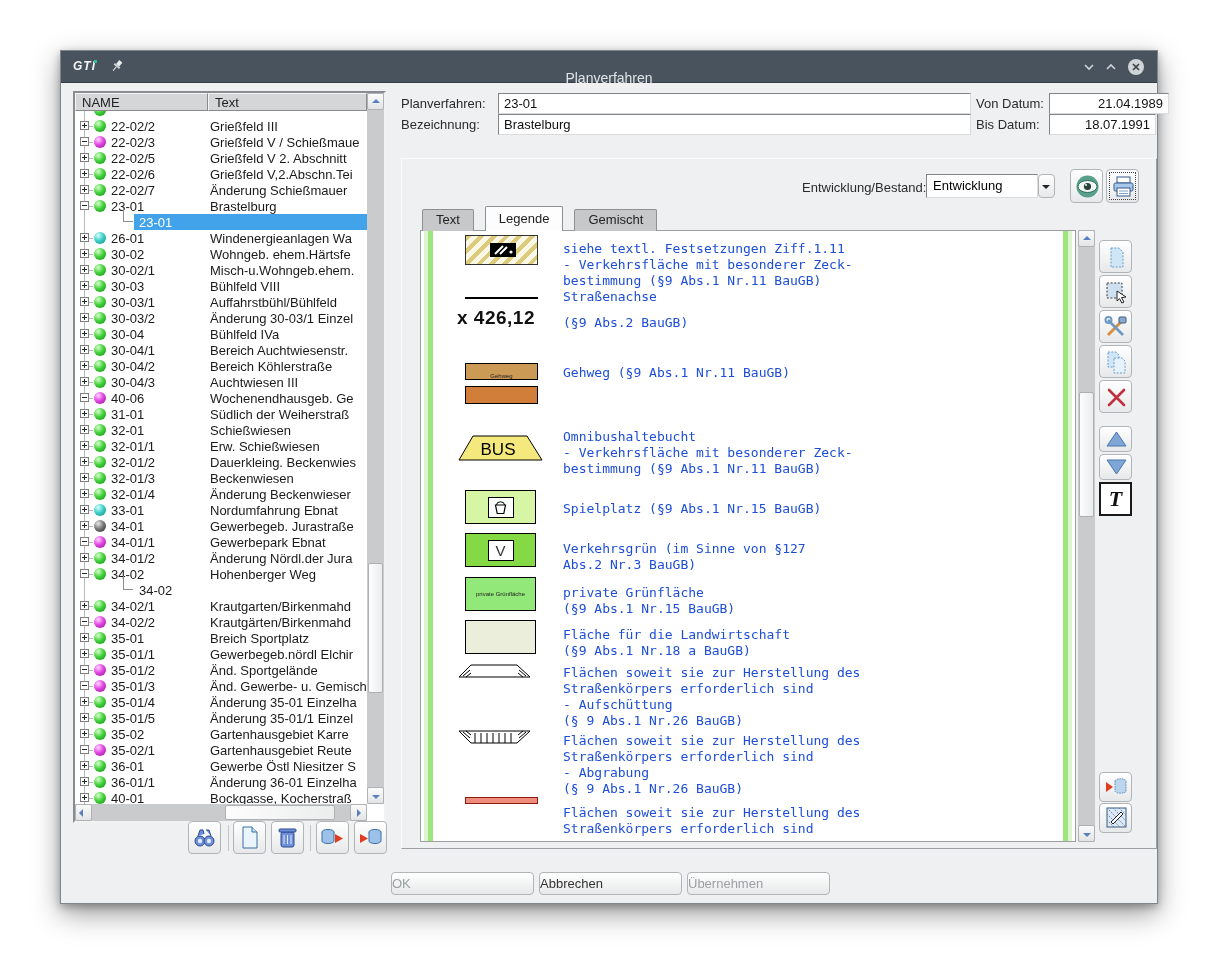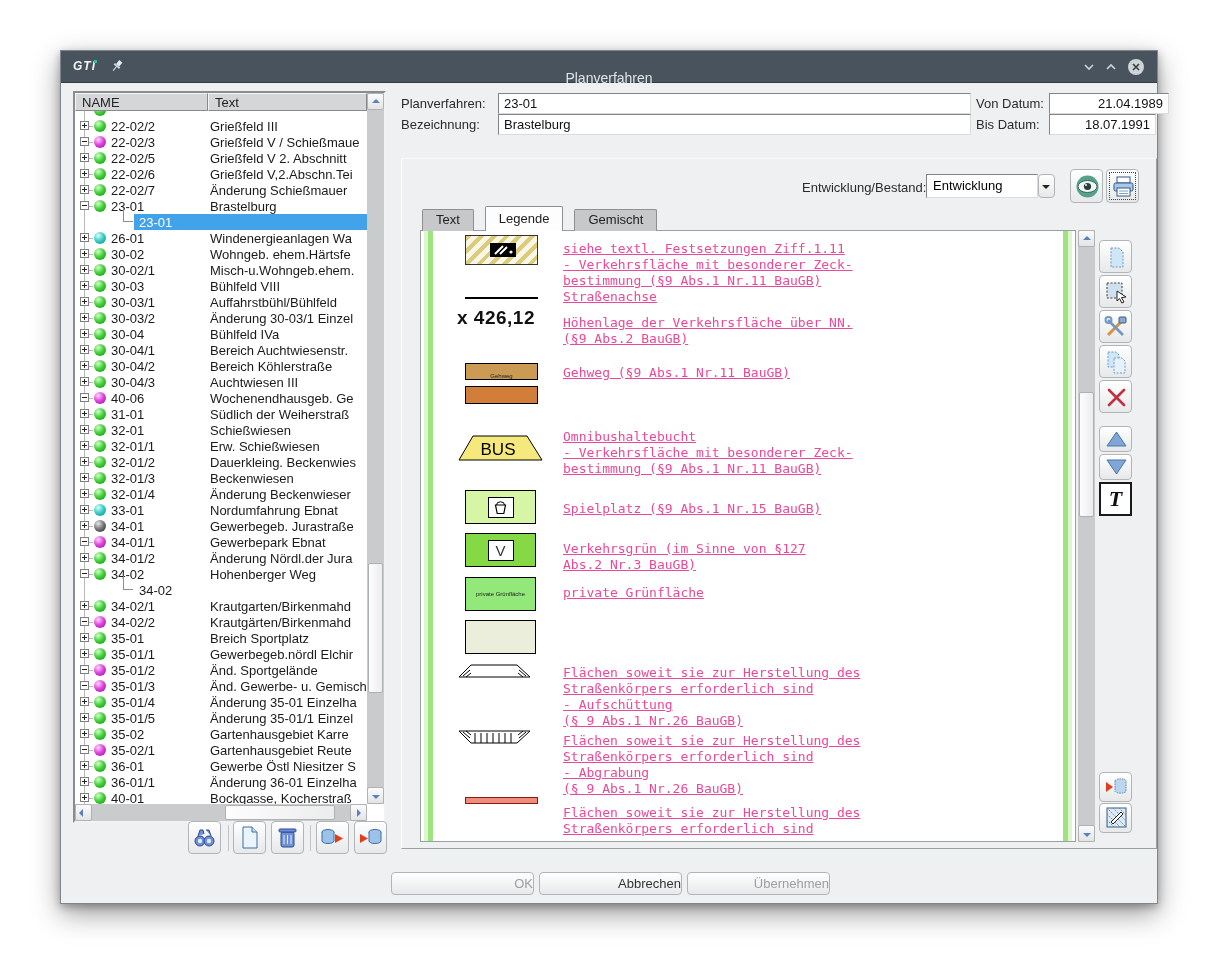--- a/index.html
+++ b/index.html
@@ -105,21 +105,21 @@
   .legend-page{position:absolute;left:18px;top:71px;width:656px;height:612px;background:#fff;
     border:1px solid #9aa0a2;overflow:hidden;}
   .legend-page::before{content:"";position:absolute;left:3px;top:0;bottom:0;width:9px;
     background:linear-gradient(90deg,#dff5cf 0 4px,#9ce57f 4px 9px);}
   .legend-page::after{content:"";position:absolute;right:3px;top:0;bottom:0;width:9px;
     background:linear-gradient(90deg,#9ce57f 0 5px,#dff5cf 5px 9px);}
   .legend-sb{position:absolute;left:676px;top:71px;width:17px;height:612px;background:#c9cbcc;}
 
   .lsym{position:absolute;left:44px;}
   .ltxt{position:absolute;left:142px;width:500px;font-family:"DejaVu Sans Mono",monospace;
-    font-size:13px;line-height:16px;color:#ec4899;white-space:pre;text-decoration:underline;}
+    font-size:13px;line-height:16px;color:#1d4ed8;white-space:pre;}
   .sym-1{top:4px;} .txt-1{top:10px;}
   .sym-2{top:62px;} .txt-2{top:58px;}
   .sym-3{top:76px;left:36px;} .txt-3{top:84px;}
   .sym-4{top:132px;} .txt-4{top:134px;}
   .sym-5{top:155px;} .txt-5{top:158px;}
   .sym-6{top:204px;left:37px;} .txt-6{top:198px;}
   .sym-7{top:259px;} .txt-7{top:270px;}
   .sym-8{top:302px;} .txt-8{top:310px;}
   .sym-9{top:346px;} .txt-9{top:354px;}
   .sym-10{top:389px;} .txt-10{top:396px;}
@@ -143,21 +143,21 @@
   .inner-v{font-size:15px;color:#333;}
   .ptext{font-size:6px;color:#222;}
   .redbar{width:73px;height:7px;background:#ef8d7d;border:1px solid #8b1a10;}
 
   
   .vbtn{position:absolute;left:697px;width:33px;height:33px;}
   .vbtn svg{position:absolute;left:4px;top:4px;}
   .vbtn.small{height:26px;} .vbtn.small svg{top:2px;}
 
   
-  .dlg-btn{position:absolute;top:821px;width:143px;height:23px;font-size:13px;text-align:right;
+  .dlg-btn{position:absolute;top:821px;width:143px;height:23px;font-size:13px;text-align:left;
     line-height:21px;color:#333;}
   .dlg-btn.disabled{color:#9aa0a3;}
 
   .tree-toolbar-area{position:absolute;left:0;top:0;}
 </style>
 </head>
 <body>
 
 <div class="window">
 
@@ -600,21 +600,21 @@
                 <circle cx="21" cy="9" r="1.6" fill="#fff"></circle>
               </svg></span>
           </div>
         </div>
         <div class="ltxt txt-1"><div>siehe textl. Festsetzungen Ziff.1.11</div><div>- Verkehrsfläche mit besonderer Zeck-</div><div>bestimmung (§9 Abs.1 Nr.11 BauGB)</div></div>
         <div class="lsym sym-2">
           <div class="symline"></div>
         </div>
         <div class="ltxt txt-2"><div>Straßenachse</div></div>
         <div class="lsym sym-3"><span class="elev">x 426,12</span></div>
-        <div class="ltxt txt-3"><div>Höhenlage der Verkehrsfläche über NN.</div><div>(§9 Abs.2 BauGB)</div></div>
+        <div class="ltxt txt-3"><div>(§9 Abs.2 BauGB)</div></div>
         <div class="lsym sym-4">
           <div class="bar1"><span>Gehweg</span></div>
         </div>
         <div class="ltxt txt-4"><div>Gehweg (§9 Abs.1 Nr.11 BauGB)</div></div>
         <div class="lsym sym-5">
           <div class="bar2"></div>
         </div>
         <div class="lsym sym-6"><svg width="85" height="26" viewBox="0 0 85 26">
             <polygon points="15,1 69,1 84,25 1,25" fill="#f5e97e" stroke="#000"></polygon>
             <text x="40" y="20" text-anchor="middle" font-size="17" font-family="Liberation Sans, sans-serif" fill="#000">BUS</text>
@@ -635,24 +635,25 @@
           <div class="gbox vg">
             <span class="inner-v">V</span>
           </div>
         </div>
         <div class="ltxt txt-8"><div>Verkehrsgrün (im Sinne von §127</div><div>Abs.2 Nr.3 BauGB)</div></div>
         <div class="lsym sym-9">
           <div class="gbox pg">
             <span class="ptext">private Grünfläche</span>
           </div>
         </div>
-        <div class="ltxt txt-9"><div>private Grünfläche</div></div>
+        <div class="ltxt txt-9"><div>private Grünfläche</div><div>(§9 Abs.1 Nr.15 BauGB)</div></div>
         <div class="lsym sym-10">
           <div class="gbox land"></div>
         </div>
+        <div class="ltxt txt-10"><div>Fläche für die Landwirtschaft</div><div>(§9 Abs.1 Nr.18 a BauGB)</div></div>
         <div class="lsym sym-11"><svg width="73" height="18" viewBox="0 0 73 18">
             <path d="M1,16 H72 M1,16 L13,4 H59 L72,16 M17,4 V4 M23,4 V4 M29,4 V4 M35,4 V4 M41,4 V4 M47,4 V4 M53,4 V4 M5,15 L12,9 M8,16 L13,12 M61,9 L68,15 M60,12 L65,16" stroke="#000" fill="none"></path>
           </svg></div>
         <div class="ltxt txt-11"><div>Flächen soweit sie zur Herstellung des</div><div>Straßenkörpers erforderlich sind</div><div>- Aufschüttung</div><div>(§ 9 Abs.1 Nr.26 BauGB)</div></div>
         <div class="lsym sym-12"><svg width="73" height="18" viewBox="0 0 73 18">
             <path d="M1,2 H72 M1,2 L13,14 H59 L72,2 M17,14 V4 M23,14 V4 M29,14 V4 M35,14 V4 M41,14 V4 M47,14 V4 M53,14 V4 M5,3 L12,9 M8,2 L13,6 M61,9 L68,3 M60,6 L65,2" stroke="#000" fill="none"></path>
           </svg></div>
         <div class="ltxt txt-12"><div>Flächen soweit sie zur Herstellung des</div><div>Straßenkörpers erforderlich sind</div><div>- Abgrabung</div><div>(§ 9 Abs.1 Nr.26 BauGB)</div></div>
         <div class="lsym sym-13">
           <div class="redbar"></div>

